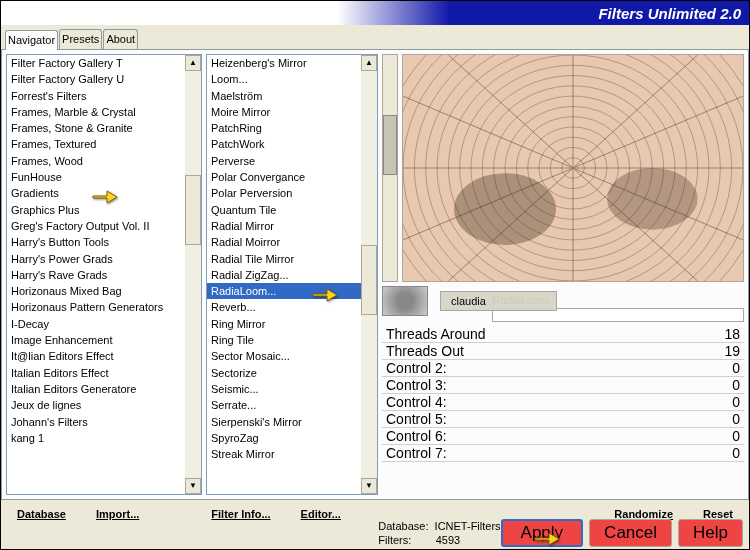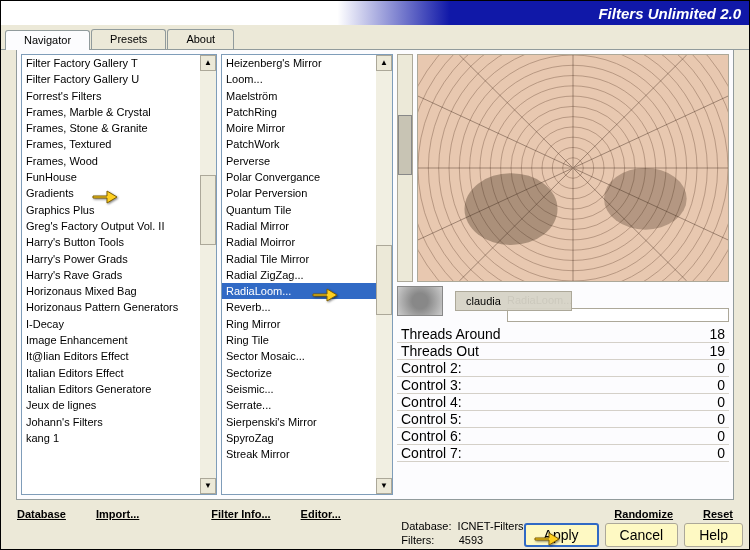--- a/index.html
+++ b/index.html
@@ -1,22 +1,22 @@
 <!DOCTYPE html>
 <html><head>
 <meta charset="utf-8">
 <style>
   * { box-sizing: border-box; margin: 0; padding: 0; }
   body { font-family: "MS Sans Serif", Tahoma, Verdana, sans-serif; font-size: 11px; background: #ece9d8; width: 750px; height: 550px; overflow: hidden; border: 1px solid #000; position: relative; }
   .titlebar { height: 24px; display: flex; align-items: center; justify-content: flex-end; padding-right: 8px; background: linear-gradient(90deg, #fff 0%, #fff 45%, #1018a8 60%, #1018a8 100%); }
   .titlebar-text { color: #fff; font-weight: bold; font-style: italic; font-size: 15px; font-family: Arial, sans-serif; }
   .tabs { display: flex; margin-top: 4px; padding-left: 4px; border-bottom: 1px solid #919b9c; }
-  .tab { background: #ece9d8; border: 1px solid #919b9c; border-bottom: none; border-radius: 3px 3px 0 0; padding: 3px 18px; margin-right: 1px; cursor: pointer; font-size: 11px; }
+  .tab { background: #ece9d8; border: 1px solid #919b9c; border-bottom: none; border-radius: 3px 3px 0 0; padding: 3px 2px; margin-right: 1px; cursor: pointer; font-size: 11px; }
   .tab.active { background: #fcfcfe; position: relative; top: 1px; padding-bottom: 4px; }
-  .main { display: flex; height: 450px; background: #fcfcfe; margin: 0 15px; padding: 4px; gap: 4px; border: 1px solid #919b9c; border-top: none; }
+  .main { display: flex; height: 450px; background: #fcfcfe; margin: 0 0; padding: 4px; gap: 4px; border: 1px solid #919b9c; border-top: none; }
   .panel { background: #fff; border: 1px solid #7f9db9; position: relative; }
   .left-panel { width: 196px; }
   .mid-panel { width: 172px; }
   .listbox { height: 100%; overflow: hidden; position: relative; }
   .listbox-inner { position: absolute; top: 0; left: 0; right: 16px; bottom: 0; overflow: hidden; }
   .list-item { padding: 1px 4px; white-space: nowrap; cursor: pointer; font-size: 11px; height: 16.3px; line-height: 15px; }
   .list-item.selected { background: #316ac5; color: #fff; }
   .scrollbar { position: absolute; right: 0; top: 0; width: 16px; height: 100%; background: #f1efe2; }
   .scroll-arrow { width: 16px; height: 16px; background: #ece9d8; border: 1px solid #aca899; text-align: center; font-size: 8px; line-height: 14px; cursor: pointer; }
   .scroll-thumb { position: absolute; left: 0; width: 16px; background: #ece9d8; border: 1px solid #aca899; cursor: pointer; }
@@ -29,21 +29,21 @@
   .watermark { position: absolute; left: 0; top: 232px; display: flex; align-items: center; gap: 12px; z-index: 5; }
   .watermark-logo { width: 46px; height: 30px; background: radial-gradient(circle, #888 30%, #ccc 100%); border: 1px solid #888; }
   .watermark-text { background: rgba(214,211,198,.95); border: 1px solid #aca899; padding: 3px 70px 3px 10px; font-size: 11px; }
   .filter-name-row { margin-top: 12px; padding-left: 110px; height: 24px; }
   .filter-name { font-size: 11px; }
   .filter-bar { height: 14px; background: #fff; border: 1px solid #aca899; margin-top: 2px; }
   .params { margin-top: 8px; }
   .param-row { display: flex; justify-content: space-between; padding: 1px 4px; border-bottom: 1px solid #d4d0c8; font-size: 14px; height: 17px; align-items: center; }
   .button-row { display: flex; gap: 22px; padding: 6px 4px; align-items: center; }
   .link-btn { background: none; border: none; text-decoration: underline; cursor: pointer; font-size: 11px; font-family: inherit; padding: 2px 4px; font-weight: bold; }
-  .btn { background: #fef9c3; border: 1px solid #aca899; border-radius: 3px; padding: 3px 14px; cursor: pointer; font-size: 14px; font-family: inherit; }
+  .btn { background: #ef4444; border: 1px solid #aca899; border-radius: 3px; padding: 3px 14px; cursor: pointer; font-size: 17px; font-family: inherit; }
   .btn.primary { border: 2px solid #316ac5; padding: 2px 18px; }
   .statusbar { position: absolute; bottom: 2px; left: 22px; right: 6px; font-size: 11px; display: flex; justify-content: flex-end; align-items: flex-end; }
   .status-left div { line-height: 14px; }
   .status-right { display: flex; gap: 6px; align-items: center; }
   .pointer { position: absolute; width: 28px; height: 22px; z-index: 10; pointer-events: none; }
   .pointer svg { width: 100%; height: 100%; filter: drop-shadow(1px 1px 1px rgba(0,0,0,.5)); }
 </style>
 </head>
 <body>
 
@@ -94,22 +94,22 @@
       </div>
     </div>
   </div>
 
   <div class="panel mid-panel">
     <div class="listbox">
       <div class="listbox-inner" id="filter-list">
           <div class="list-item">Heizenberg's Mirror</div>
           <div class="list-item">Loom...</div>
           <div class="list-item">Maelström</div>
+          <div class="list-item">Moire Mirror</div>
           <div class="list-item">PatchRing</div>
-          <div class="list-item">Moire Mirror</div>
           <div class="list-item">PatchWork</div>
           <div class="list-item">Perverse</div>
           <div class="list-item">Polar Convergance</div>
           <div class="list-item">Polar Perversion</div>
           <div class="list-item">Quantum Tile</div>
           <div class="list-item">Radial Mirror</div>
           <div class="list-item">Radial Moirror</div>
           <div class="list-item">Radial Tile Mirror</div>
           <div class="list-item">Radial ZigZag...</div>
           <div class="list-item selected">RadiaLoom...</div>

